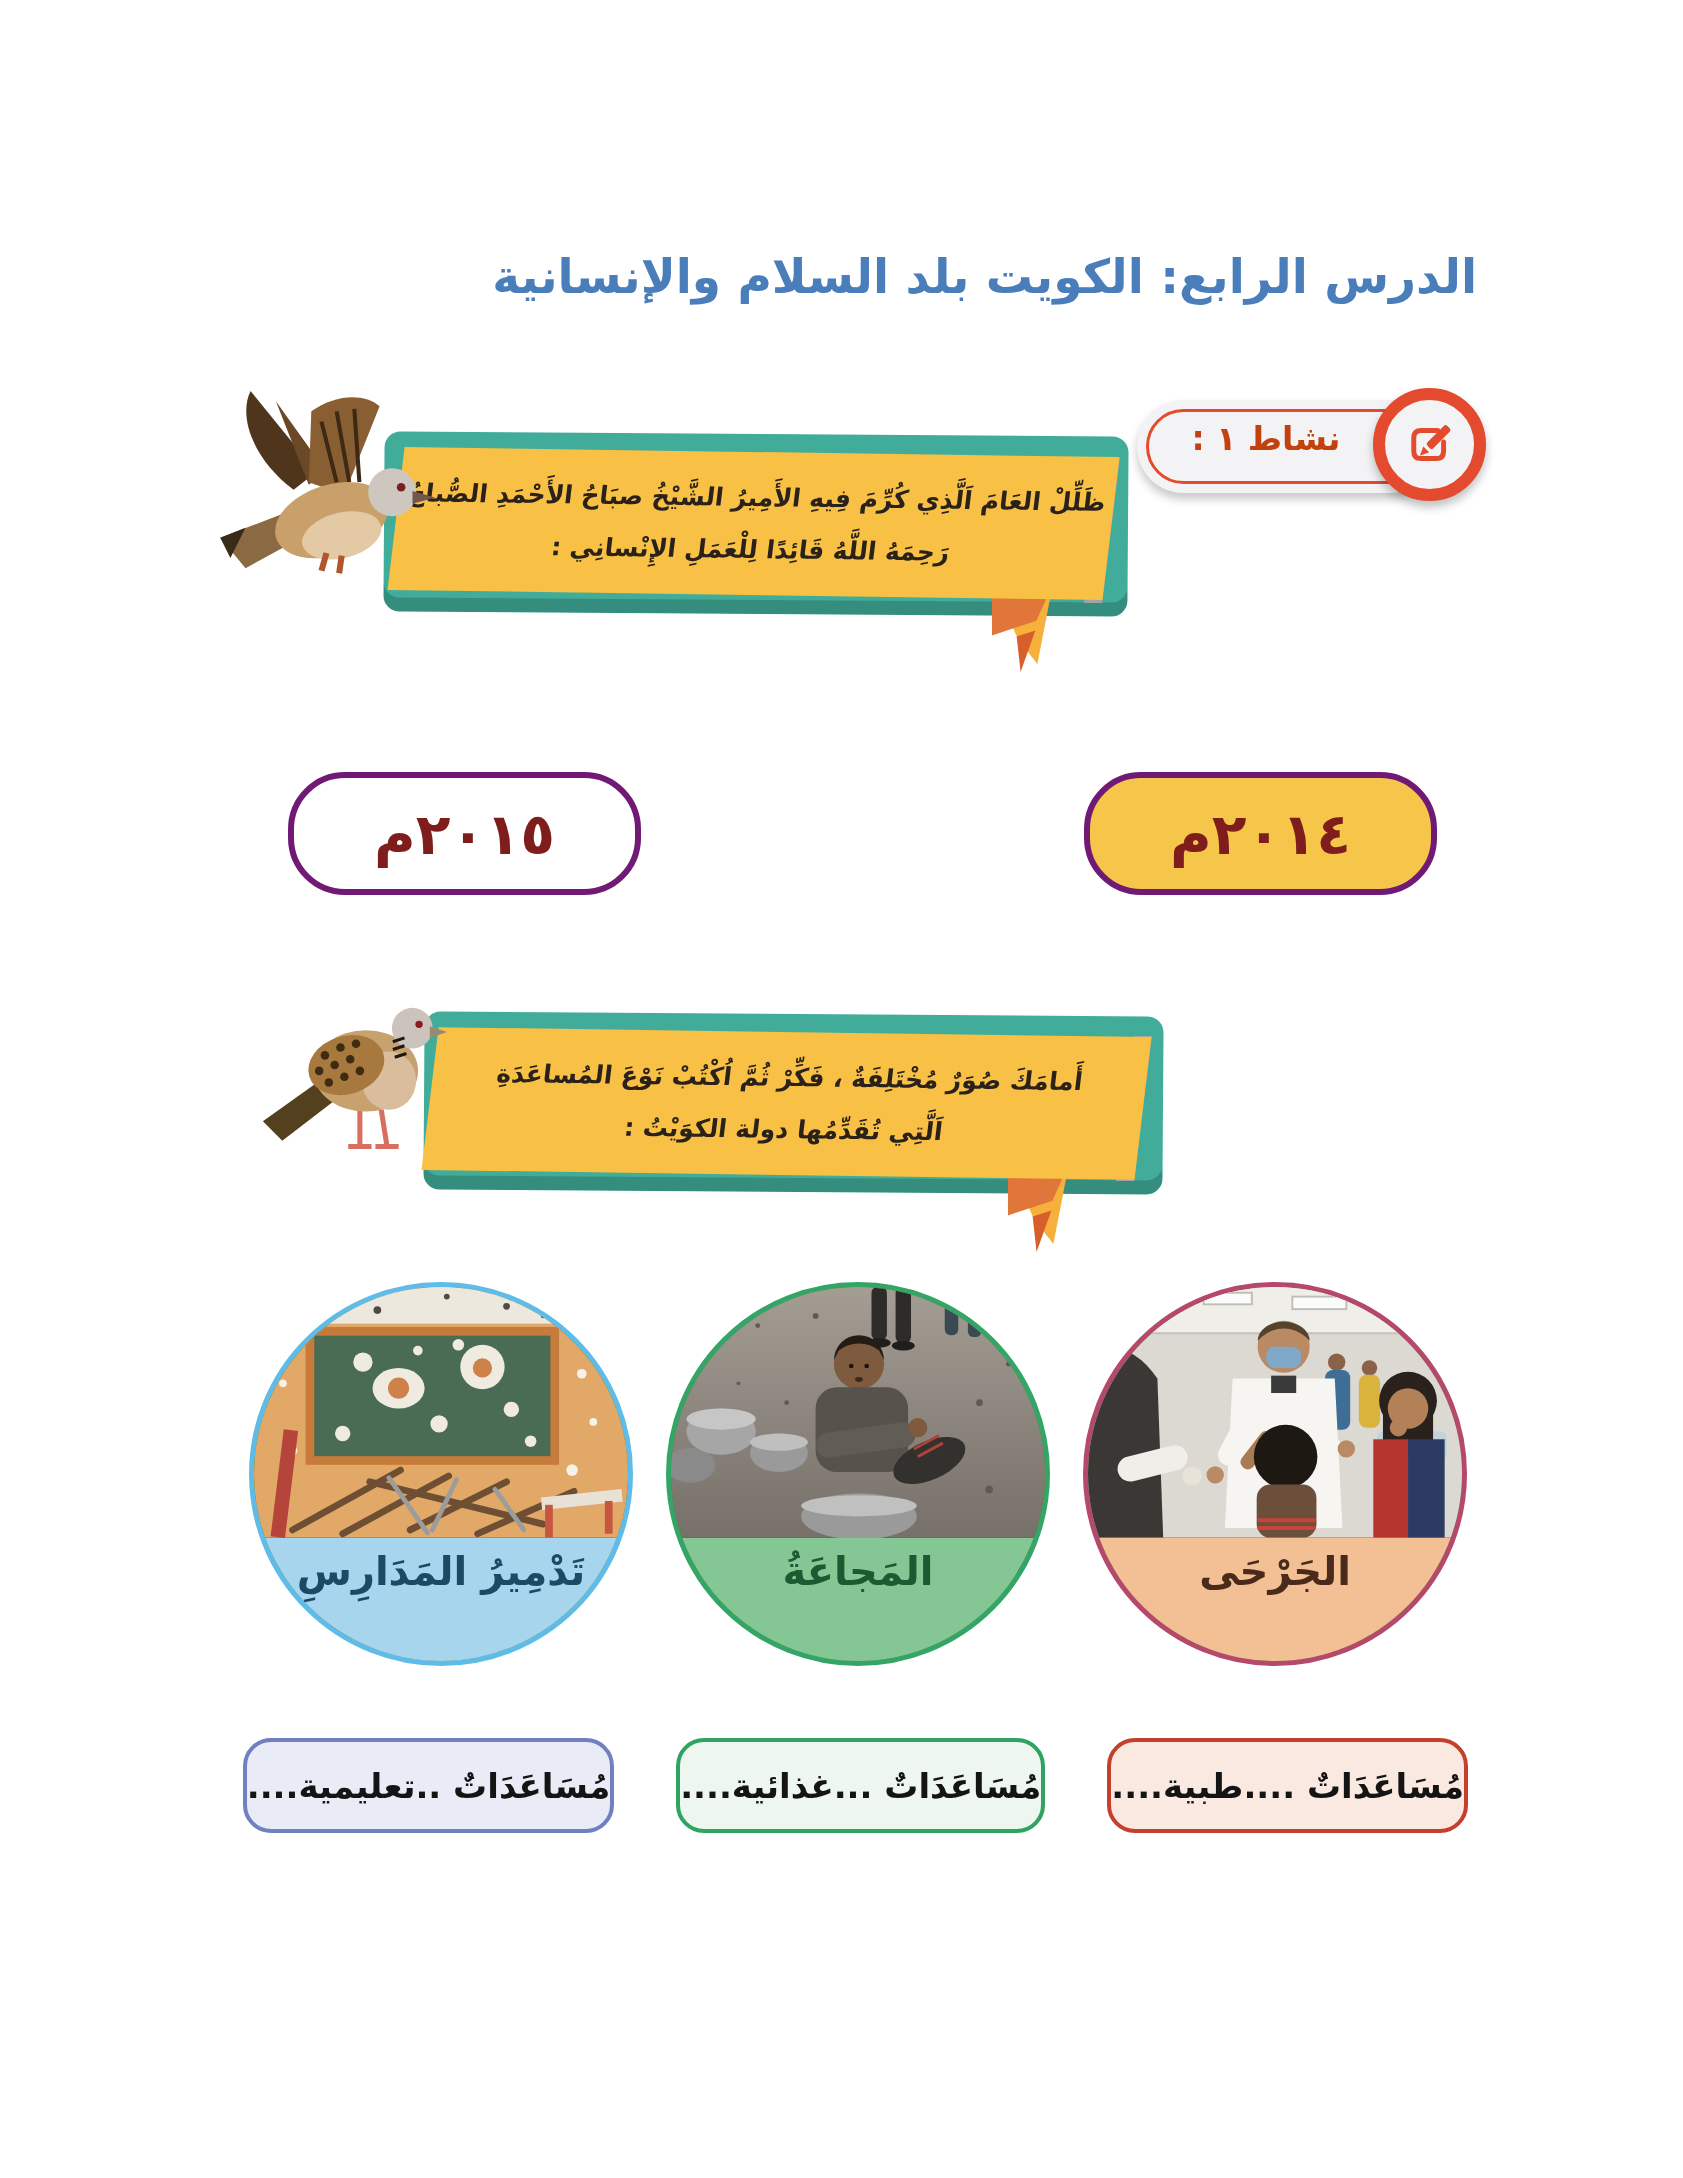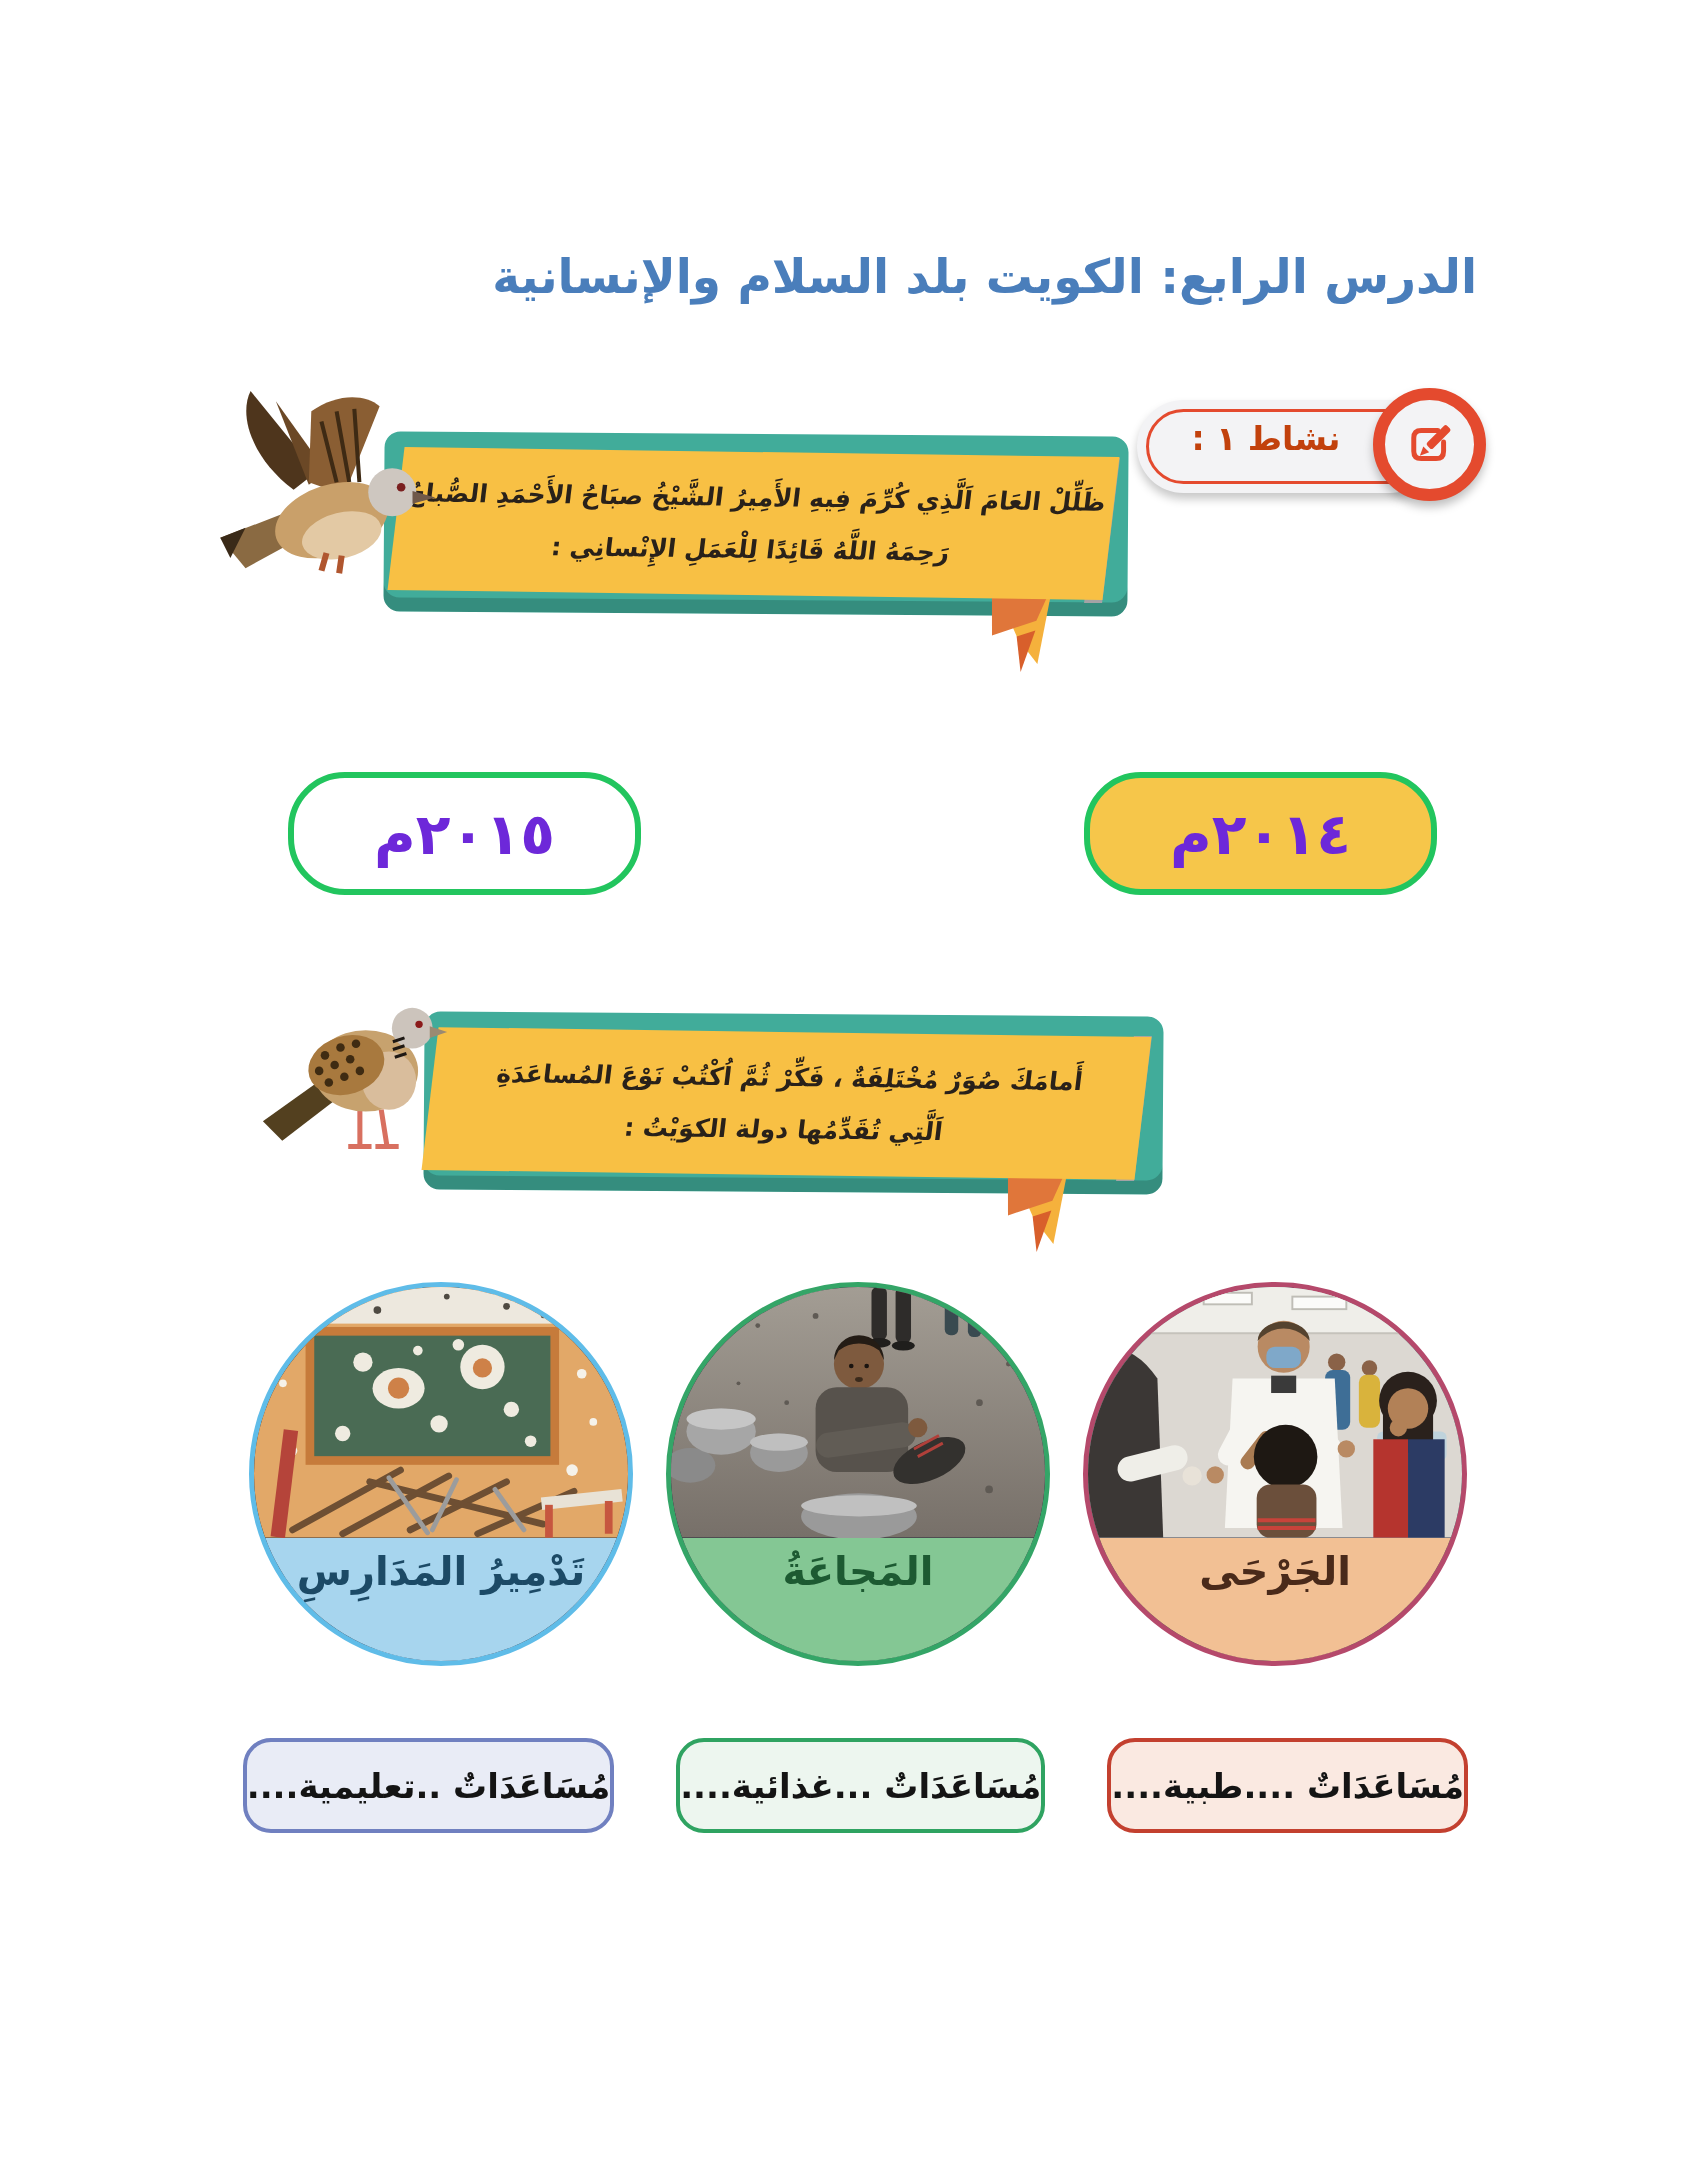--- a/index.html
+++ b/index.html
@@ -48,33 +48,33 @@
     background:#F3F3F5;border:12px solid #E44A2E;
     display:flex;align-items:center;justify-content:center;
     box-shadow:0 6px 10px rgba(0,0,0,0.25);
   }
   
   .years{
     position:absolute;left:288px;top:771px;width:1149px;height:125px;
     display:flex;justify-content:space-between;align-items:center;
   }
   .year{
-    width:341px;height:111px;background:#ffffff;border:6px solid #22c55e;
+    width:341px;height:111px;background:#ffffff;border:6px solid #701a75;
     border-radius:57px;display:flex;align-items:center;justify-content:center;
-    font-size:57px;font-weight:bold;color:#6d28d9;letter-spacing:4px;cursor:pointer;
+    font-size:57px;font-weight:bold;color:#7f1d1d;letter-spacing:4px;cursor:pointer;
   }
   .year.selected{background:#F6C64A;}
   
   .cards{
     position:absolute;left:249px;top:1282px;width:1218px;height:391px;
     display:flex;justify-content:space-between;
   }
   .card{
     position:relative;width:374px;height:374px;border-radius:50%;overflow:hidden;
-    border:5px solid var(--bc);background:#0f172a;
+    border:5px solid var(--bc);background:#4d7c0f;
   }
   .card .photo{position:absolute;left:0;top:0;width:100%;height:67%;}
   .card .photo svg{width:100%;height:100%;display:block;}
   .card .band{
     position:absolute;left:0;right:0;bottom:0;height:33%;background:var(--band);
     display:flex;align-items:flex-start;justify-content:center;padding-top:10px;box-sizing:border-box;
   }
   .card .card-label{font-size:40px;font-weight:bold;color:var(--lc);white-space:nowrap;}
   .card-wounded{--bc:#B5496B;--band:#F2C094;--lc:#4A2A1A;}
   .card-famine{--bc:#34A567;--band:#84C794;--lc:#1D5A32;}

